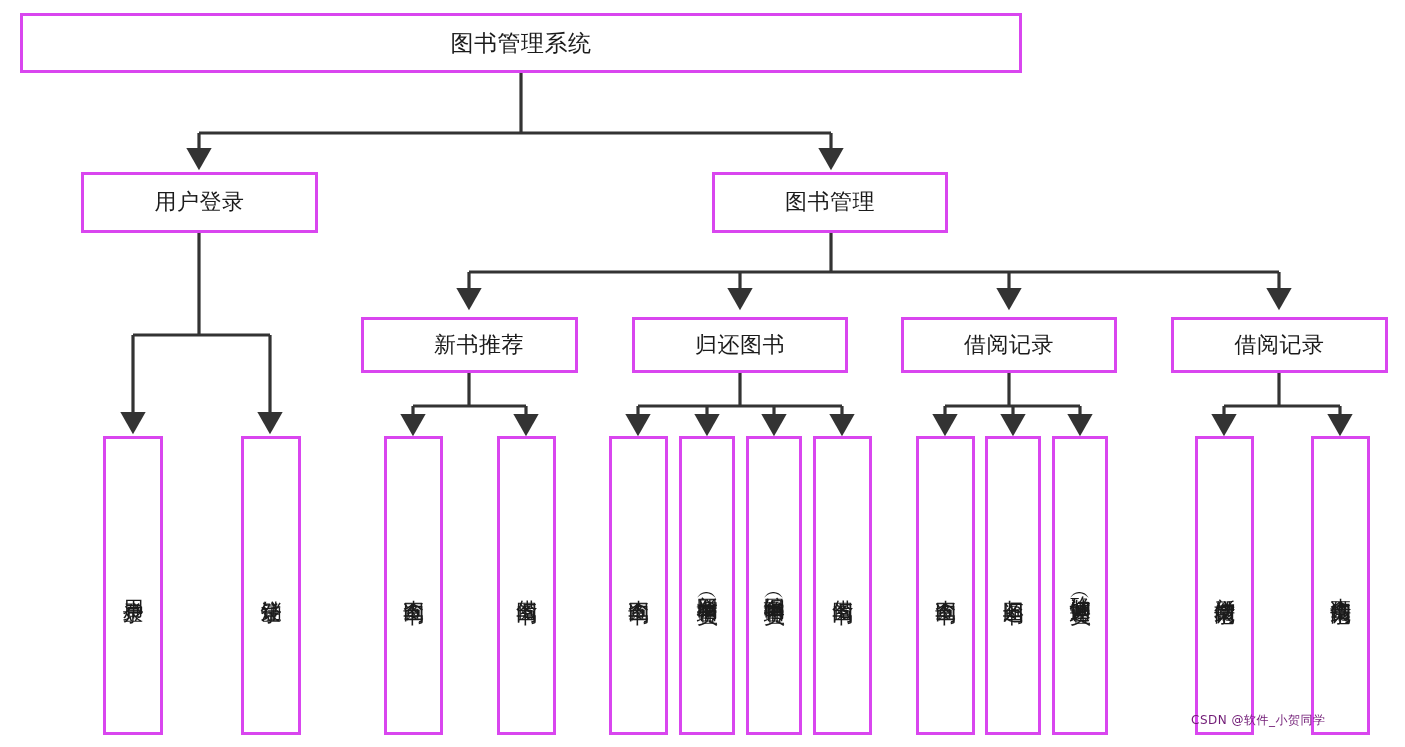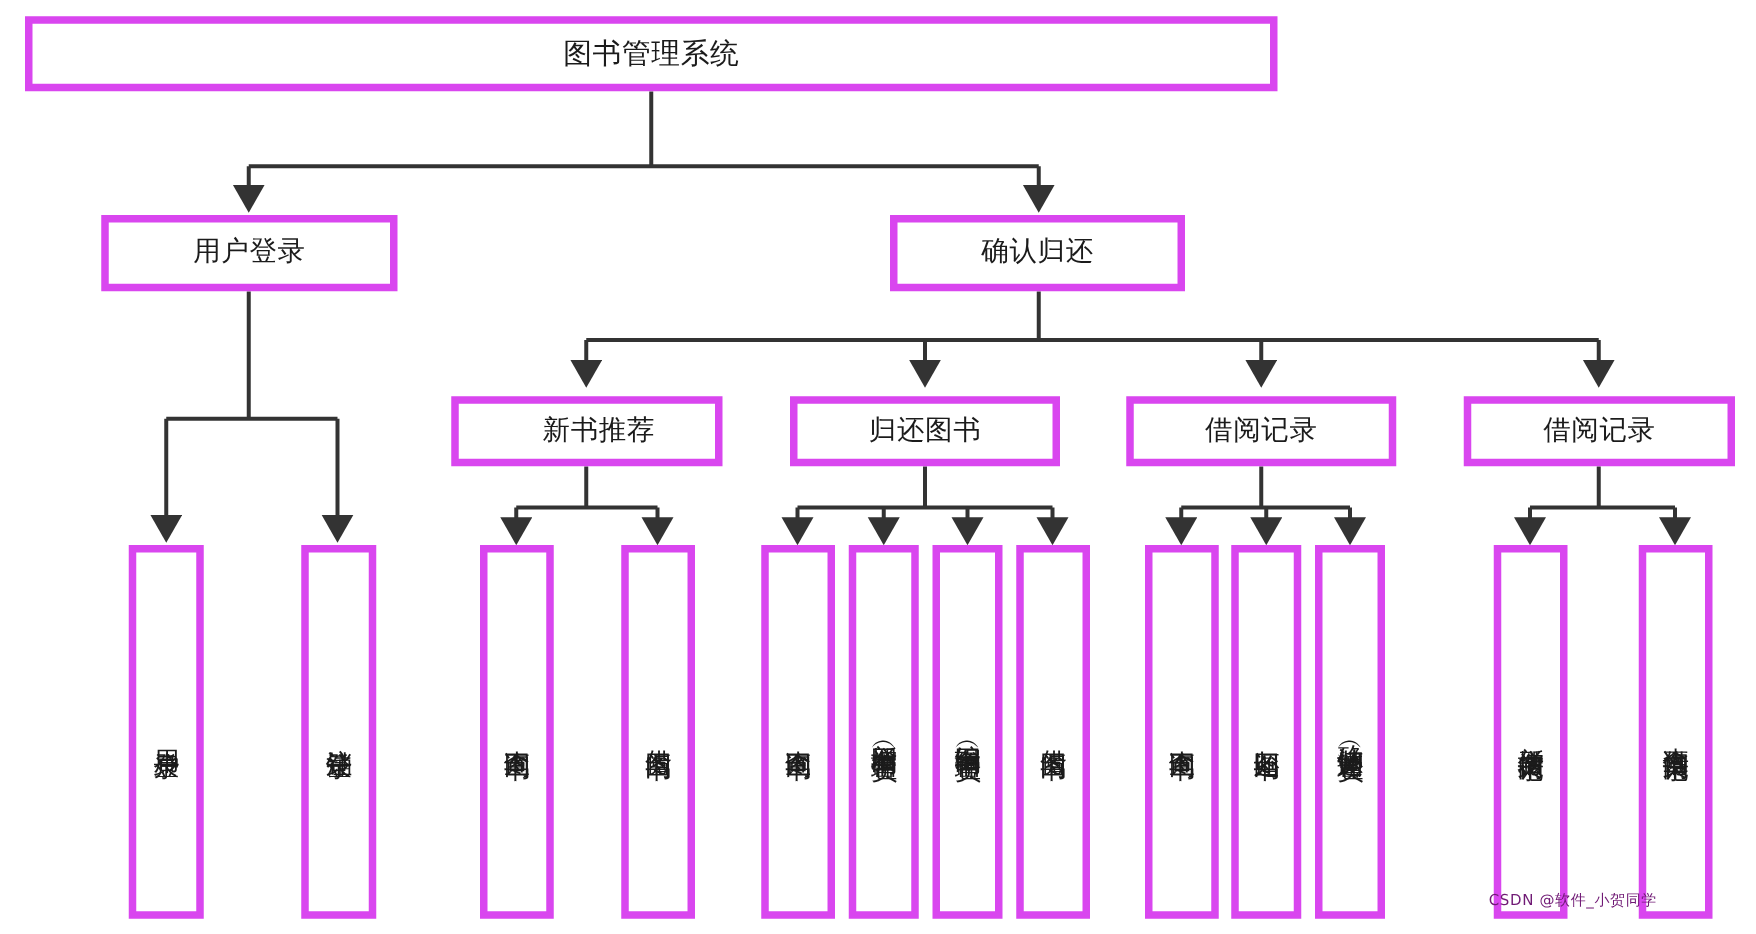--- a/index.html
+++ b/index.html
@@ -21,21 +21,21 @@
     position: absolute;
     left: 0;
     top: 0;
     width: 1405px;
     height: 747px;
   }
   .node {
     position: absolute;
     box-sizing: border-box;
     background: #ffffff;
-    border: 6px solid #d946ef;
+    border: 3px solid #d946ef;
     display: flex;
     align-items: center;
     justify-content: center;
     color: #1b1b1b;
   }
   .node-label {
     display: block;
     text-align: center;
     line-height: 1.22;
     white-space: nowrap;
@@ -126,21 +126,21 @@
 
   <div class="node h-node root" style="left:20px; top:13px; width:1002px; height:60px;">
     <span class="node-label">图书管理系统</span>
   </div>
 
   <div class="node h-node" style="left:81px; top:172px; width:237px; height:61px;">
     <span class="node-label">用户登录</span>
   </div>
 
   <div class="node h-node" style="left:712px; top:172px; width:236px; height:61px;">
-    <span class="node-label">确认归还</span>
+    <span class="node-label">图书管理</span>
   </div>
 
   <div class="node h-node" style="left:361px; top:317px; width:217px; height:56px;padding-left:19px;">
     <span class="node-label">新书推荐</span>
   </div>
 
   <div class="node h-node" style="left:632px; top:317px; width:216px; height:56px;">
     <span class="node-label">归还图书</span>
   </div>
 

